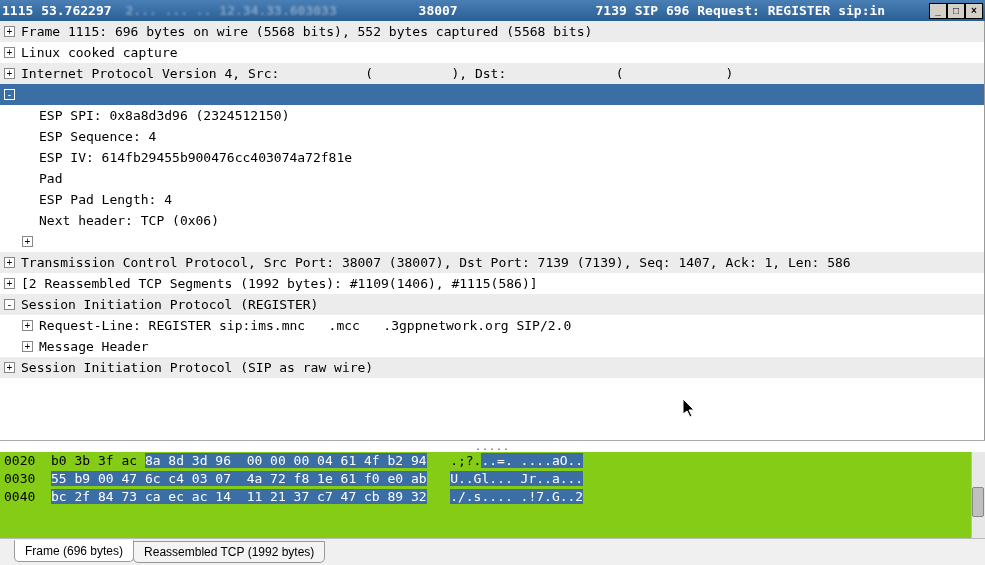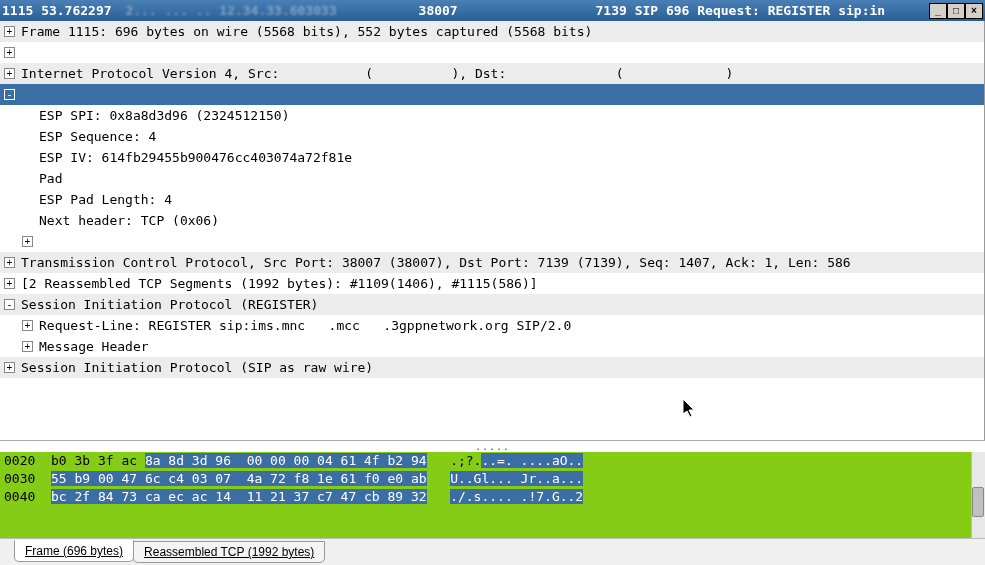--- a/index.html
+++ b/index.html
@@ -56,21 +56,21 @@
   .hex-row .sel { background: #3b6ea5; color: #fff; }
   .hex-row .off { color: #000; }
 
   .bottom-tabs {
     height: 27px; display: flex; align-items: center; gap: 0;
     background: #f0f0f0; border-top: 1px solid #bbb; padding-left: 14px;
   }
   .bottom-tabs .tab {
     padding: 3px 10px; border: 1px solid #999; border-top: 1px solid #999;
     background: #f4f4f4; border-radius: 0 0 5px 5px; margin-right: -1px;
-    font-size: 12px; cursor: pointer; font-family: sans-serif; text-decoration: underline;
+    font-size: 12px; cursor: pointer; font-family: sans-serif;
   }
   .bottom-tabs .tab.active { background: #fff; border-top: 1px solid #fff; position: relative; top: -1px; }
 
   .cursor-arrow {
     position: absolute; width: 14px; height: 20px; pointer-events: none; z-index: 1000;
   }
 
   ::-webkit-scrollbar { width: 14px; }
   ::-webkit-scrollbar-track { background: #e8e8e8; }
   ::-webkit-scrollbar-thumb { background: #c0c0c0; border: 1px solid #888; border-radius: 2px; }
@@ -94,20 +94,21 @@
 
 <div class="tree-panel" id="tree-panel">
     <div class="tree-row shade">
       <span class="indent" style="width: 0px;"></span>
       <span class="toggle">+</span>
       <span class="text">Frame 1115: 696 bytes on wire (5568 bits), 552 bytes captured (5568 bits)</span>
     </div>
     <div class="tree-row">
       <span class="indent" style="width: 0px;"></span>
       <span class="toggle">+</span>
+      <span class="text">Linux cooked capture</span>
     </div>
     <div class="tree-row shade">
       <span class="indent" style="width: 0px;"></span>
       <span class="toggle">+</span>
       <span class="text">Internet Protocol Version 4, Src:           (          ), Dst:              (             )</span>
     </div>
     <div class="tree-row sel">
       <span class="indent" style="width: 0px;"></span>
       <span class="toggle">-</span>
     </div>

